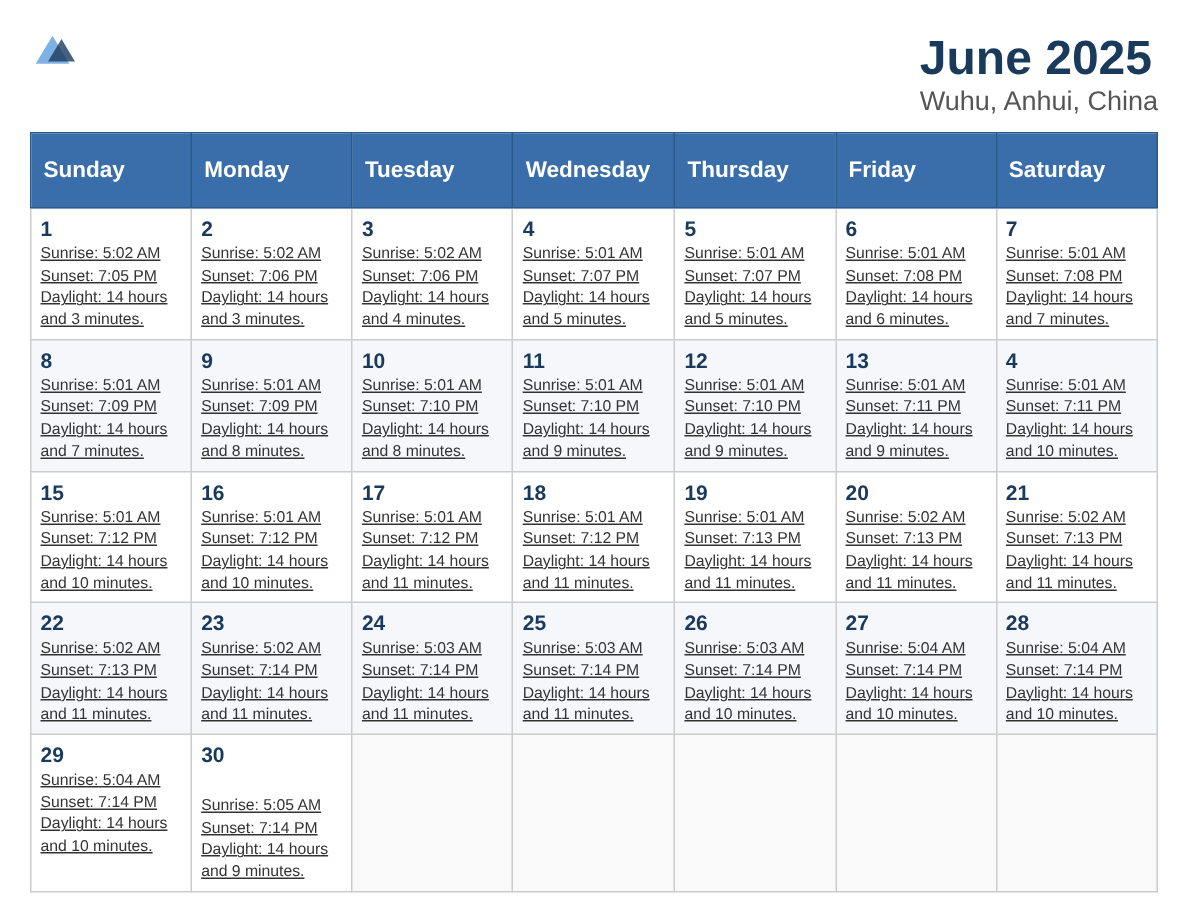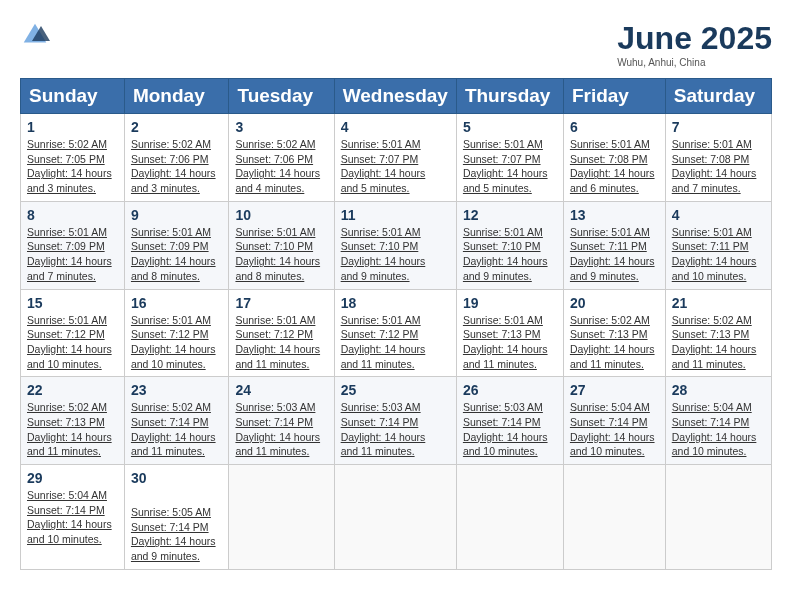--- a/index.html
+++ b/index.html
@@ -35,34 +35,34 @@
       margin-right: 4px;
     }
     .title-area {
     }
     .month-year {
       font-size: 32px;
       font-weight: bold;
       color: #1a3a5c;
     }
     .location {
-      font-size: 10px;
+      font-size: 18px;
       color: #555;
     }
     .calendar {
       width: 100%;
       border-collapse: collapse;
       font-size: 11px;
     }
     .calendar th {
       background: #3a6eaa;
       color: #fff;
       text-align: left;
-      padding: 6px 8px;
-      font-size: 19px;
+      padding: 16px 8px;
+      font-size: 15px;
       font-weight: bold;
       border: 1px solid #2a5a8a;
     }
     .calendar td {
       vertical-align: top;
       border: 1px solid #ccc;
       padding: 5px 6px;
       width: 108px;
       min-height: 80px;
       background: #fff;

